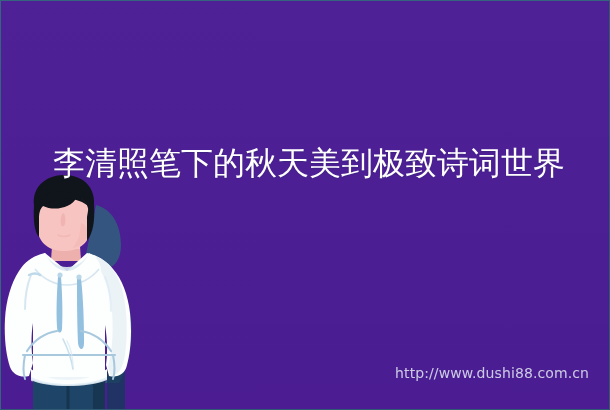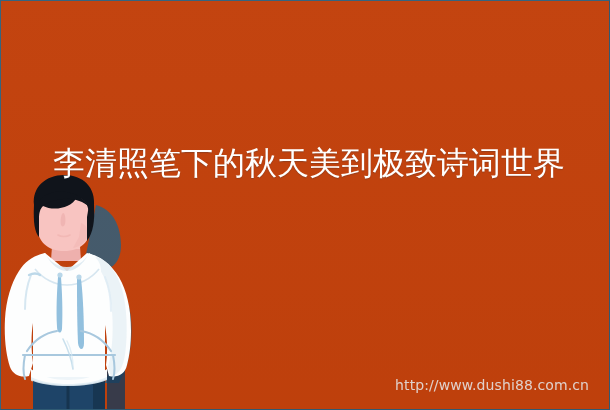--- a/index.html
+++ b/index.html
@@ -13,21 +13,21 @@
     height: 410px;
     overflow: hidden;
     font-family: "Liberation Sans", "DejaVu Sans", sans-serif;
   }
 
   
   .cover {
     position: relative;
     width: 610px;
     height: 410px;
-    background: #c2410c;
+    background: #4c1d95;
     overflow: hidden;
     box-sizing: border-box;
     border-top: 1px solid #35647f;
     border-left: 1px solid #35647f;
     border-right: 1px solid #2f5a73;
     border-bottom: 1px solid #2f5a73;
   }
 
   
   .cover::after {
@@ -52,21 +52,21 @@
     font-weight: 400;
     font-family: "DejaVu Sans", "Liberation Sans", sans-serif;
     text-shadow: 0 1px 1px rgba(20,50,70,0.25);
     z-index: 6;
   }
 
   
   .watermark {
     position: absolute;
     right: 20px;
-    bottom: 16px;
+    bottom: 28px;
     color: rgba(232, 240, 245, 0.82);
     font-size: 14px;
     line-height: 16px;
     letter-spacing: 0.1px;
     white-space: nowrap;
     font-family: "DejaVu Sans", "Liberation Sans", sans-serif;
     z-index: 7;
   }
 
   

